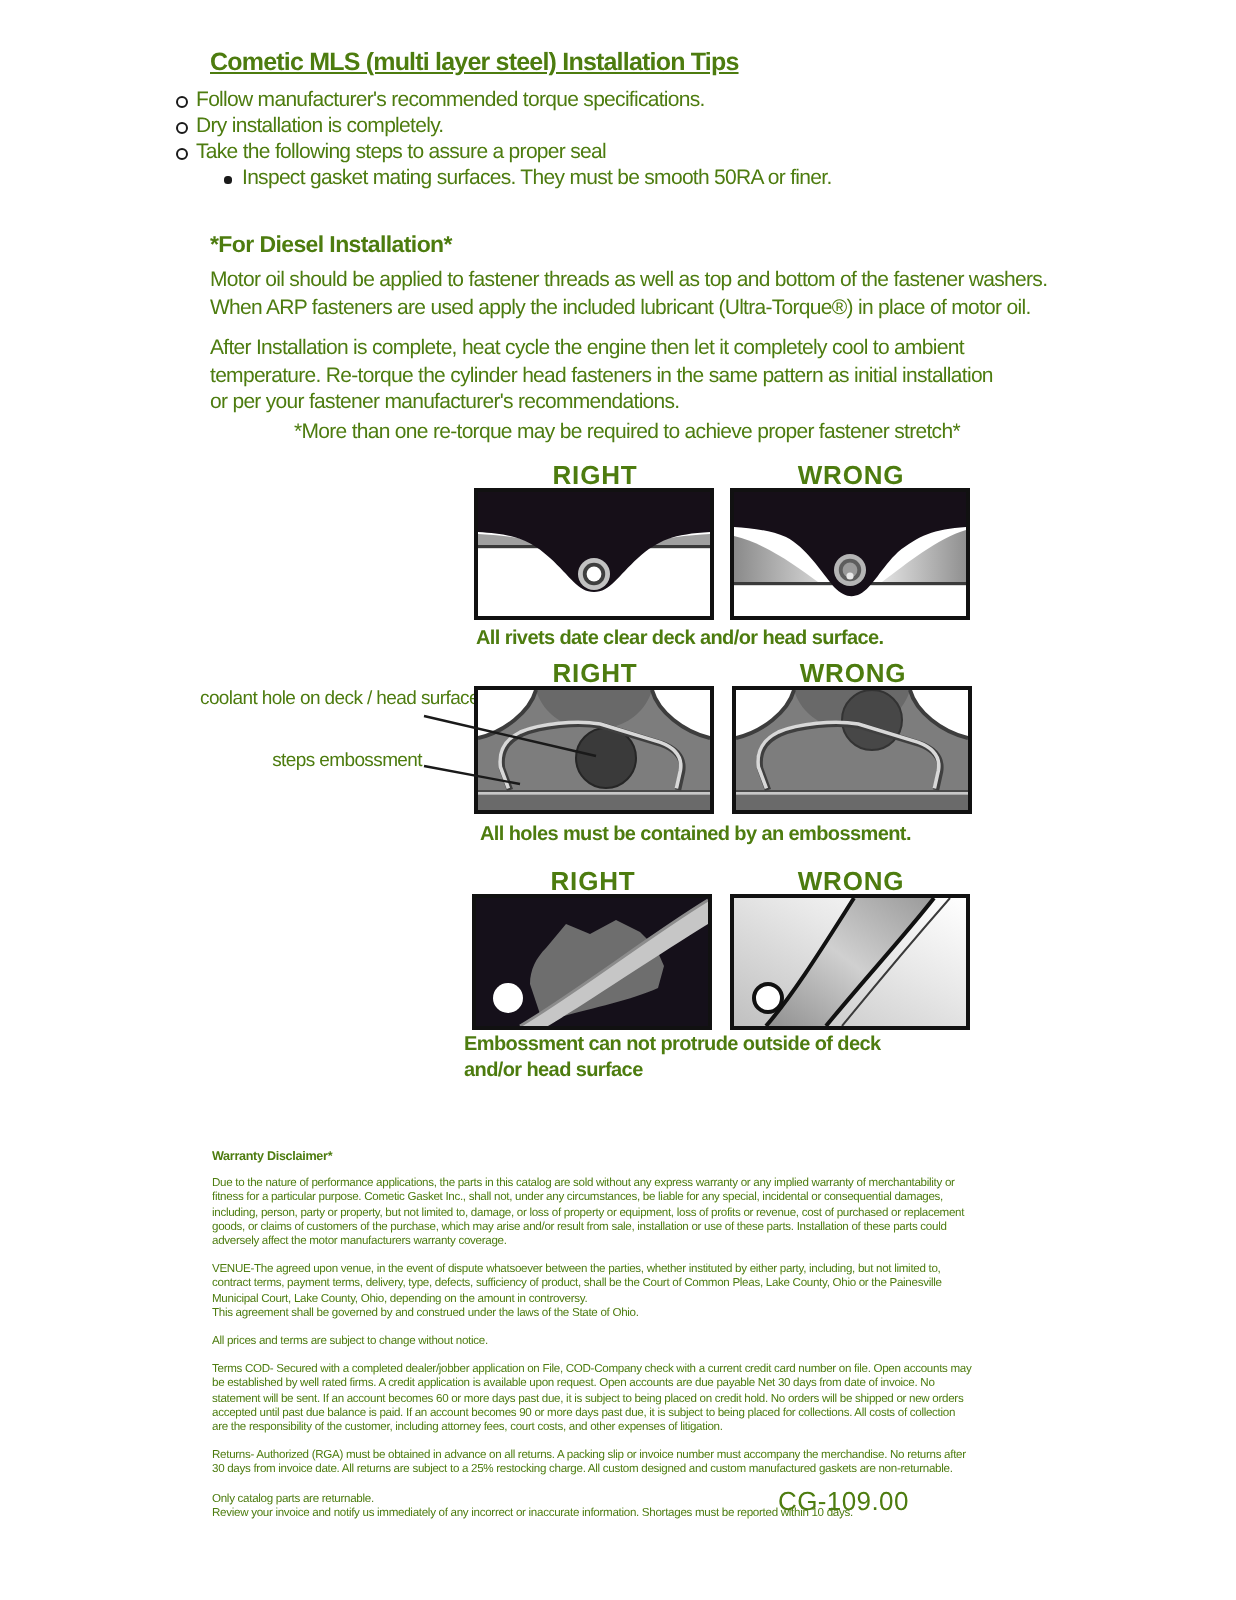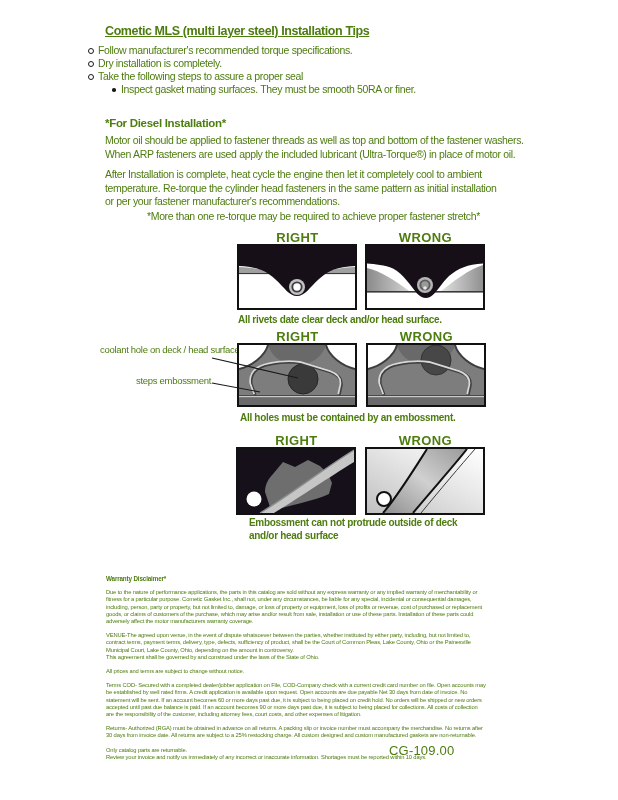--- a/index.html
+++ b/index.html
@@ -178,21 +178,21 @@
       </defs>
       <rect x="0" y="0" width="116" height="64" fill="url(#g3bg)"></rect>
       <path d="M60,0 C46,22 30,48 16,64 L46,64 C64,42 86,18 100,0 Z" fill="url(#g3band)"></path>
       <path d="M60,0 C46,22 30,48 16,64" stroke="#111111" stroke-width="2" fill="none"></path>
       <path d="M100,0 C86,18 64,42 46,64" stroke="#111111" stroke-width="2" fill="none"></path>
       <path d="M108,0 C94,16 72,42 54,64" stroke="#3a3a3a" stroke-width="1" fill="none"></path>
       <circle cx="17" cy="50" r="7" fill="#ffffff" stroke="#111111" stroke-width="2"></circle>
     </svg>
   </div>
 
-  <div class="abs fig-caption" style="left:249px;top:517px;">Embossment can not protrude outside of deck
+  <div class="abs fig-caption" style="left:232px;top:517px;">Embossment can not protrude outside of deck
 and/or head surface</div>
 
   <div class="abs warranty" style="left:106px;top:575px;">
     <div class="w-head">Warranty Disclaimer*</div>
     <p>Due to the nature of performance applications, the parts in this catalog are sold without any express warranty or any implied warranty of merchantability or
 fitness for a particular purpose.  Cometic Gasket Inc., shall not, under any circumstances, be liable for any special, incidental or consequential damages,
 including, person, party or property, but not limited to, damage, or loss of property or equipment, loss of profits or revenue, cost of purchased or replacement
 goods, or claims of customers of the purchase, which may arise and/or result from sale, installation or use of these parts.  Installation of these parts could
 adversely affect the motor manufacturers warranty coverage.</p>
     <p>VENUE-The agreed upon venue, in the event of dispute whatsoever between the parties, whether instituted by either party, including, but not limited to,

